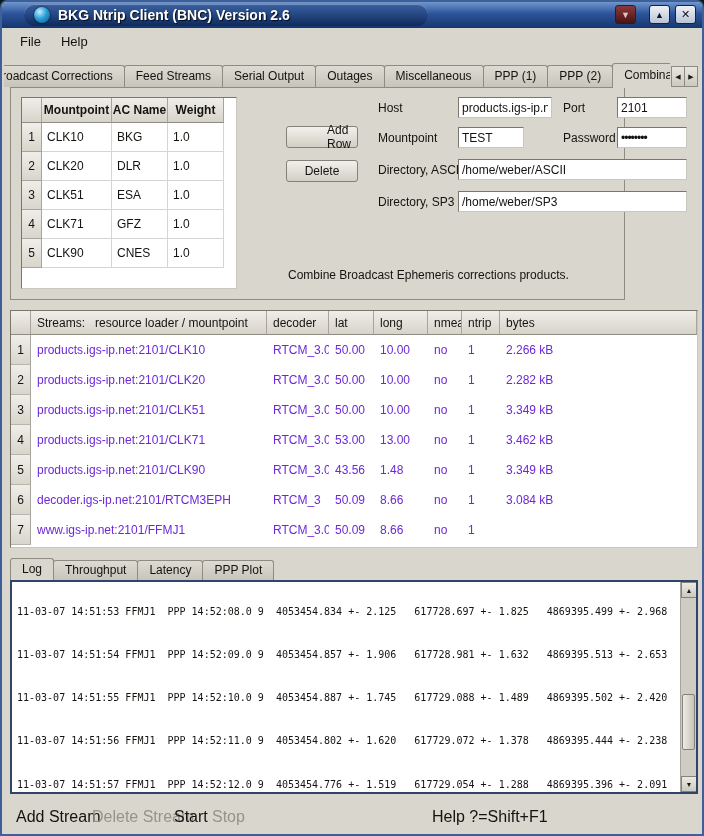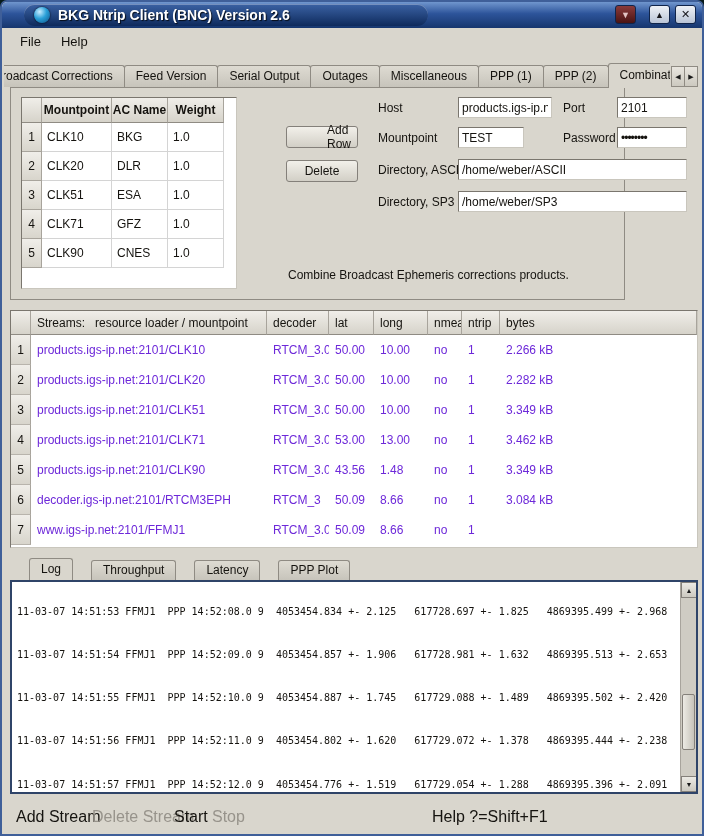--- a/index.html
+++ b/index.html
@@ -80,21 +80,21 @@
   .c-dec { width:62px; flex:0 0 auto; }
   .c-lat { width:45px; flex:0 0 auto; }
   .c-long { width:54px; flex:0 0 auto; }
   .c-nmea { width:34px; flex:0 0 auto; }
   .c-ntrip { width:38px; flex:0 0 auto; }
   .c-bytes { flex:1 1 auto; }
 
   
   .btabs { position:absolute; left:8px; top:556px; height:22px; display:flex; align-items:flex-end; z-index:2; }
   .btab { flex:0 0 auto; height:20px; line-height:18px; padding:0 11px; font-size:12px; color:#15130f;
-    background:linear-gradient(#dedbd2,#c7c4bb); border:1px solid #8f8b83; border-bottom:none; border-radius:3px 3px 0 0; margin-right:-1px;margin-left:19px; }
+    background:linear-gradient(#dedbd2,#c7c4bb); border:1px solid #8f8b83; border-bottom:none; border-radius:3px 3px 0 0; margin-right:-1px; }
   .btab.active { height:22px; line-height:20px; background:#d9d6cd; }
 
   
   .logframe { position:absolute; left:8px; top:578px; width:688px; height:214px; background:#fff; border:2px solid #2f4468; overflow:hidden; }
   .logtext { position:absolute; left:5px; top:-6px; right:17px; white-space:pre;
     font-family:"DejaVu Sans Mono",monospace; font-size:10px; line-height:14.4px; color:#15130f; }
   .vscroll { position:absolute; top:0; right:0; bottom:0; width:16px; background:#cfccc3; border-left:1px solid #a8a49c; }
   .sb-btn { position:absolute; left:0; width:16px; height:16px; background:linear-gradient(#eceae4,#ccc9c0);
     border:1px solid #84807a; display:flex; align-items:center; justify-content:center; font-size:7px; color:#1a1a1a; }
   .sb-up { top:0; }
@@ -126,21 +126,21 @@
       </div>
     </div>
 
     <div class="menubar">
       <span class="menu-item">File</span>
       <span class="menu-item">Help</span>
     </div>
 
     <div class="tabbar">
       <div class="tab clip">Broadcast Corrections</div>
-      <div class="tab">Feed Version</div>
+      <div class="tab">Feed Streams</div>
       <div class="tab">Serial Output</div>
       <div class="tab">Outages</div>
       <div class="tab">Miscellaneous</div>
       <div class="tab">PPP (1)</div>
       <div class="tab">PPP (2)</div>
       <div class="tab active">Combination</div>
     </div>
     <div class="tabscroll">
       <div class="tsbtn">◀</div>
       <div class="tsbtn">▶</div>

